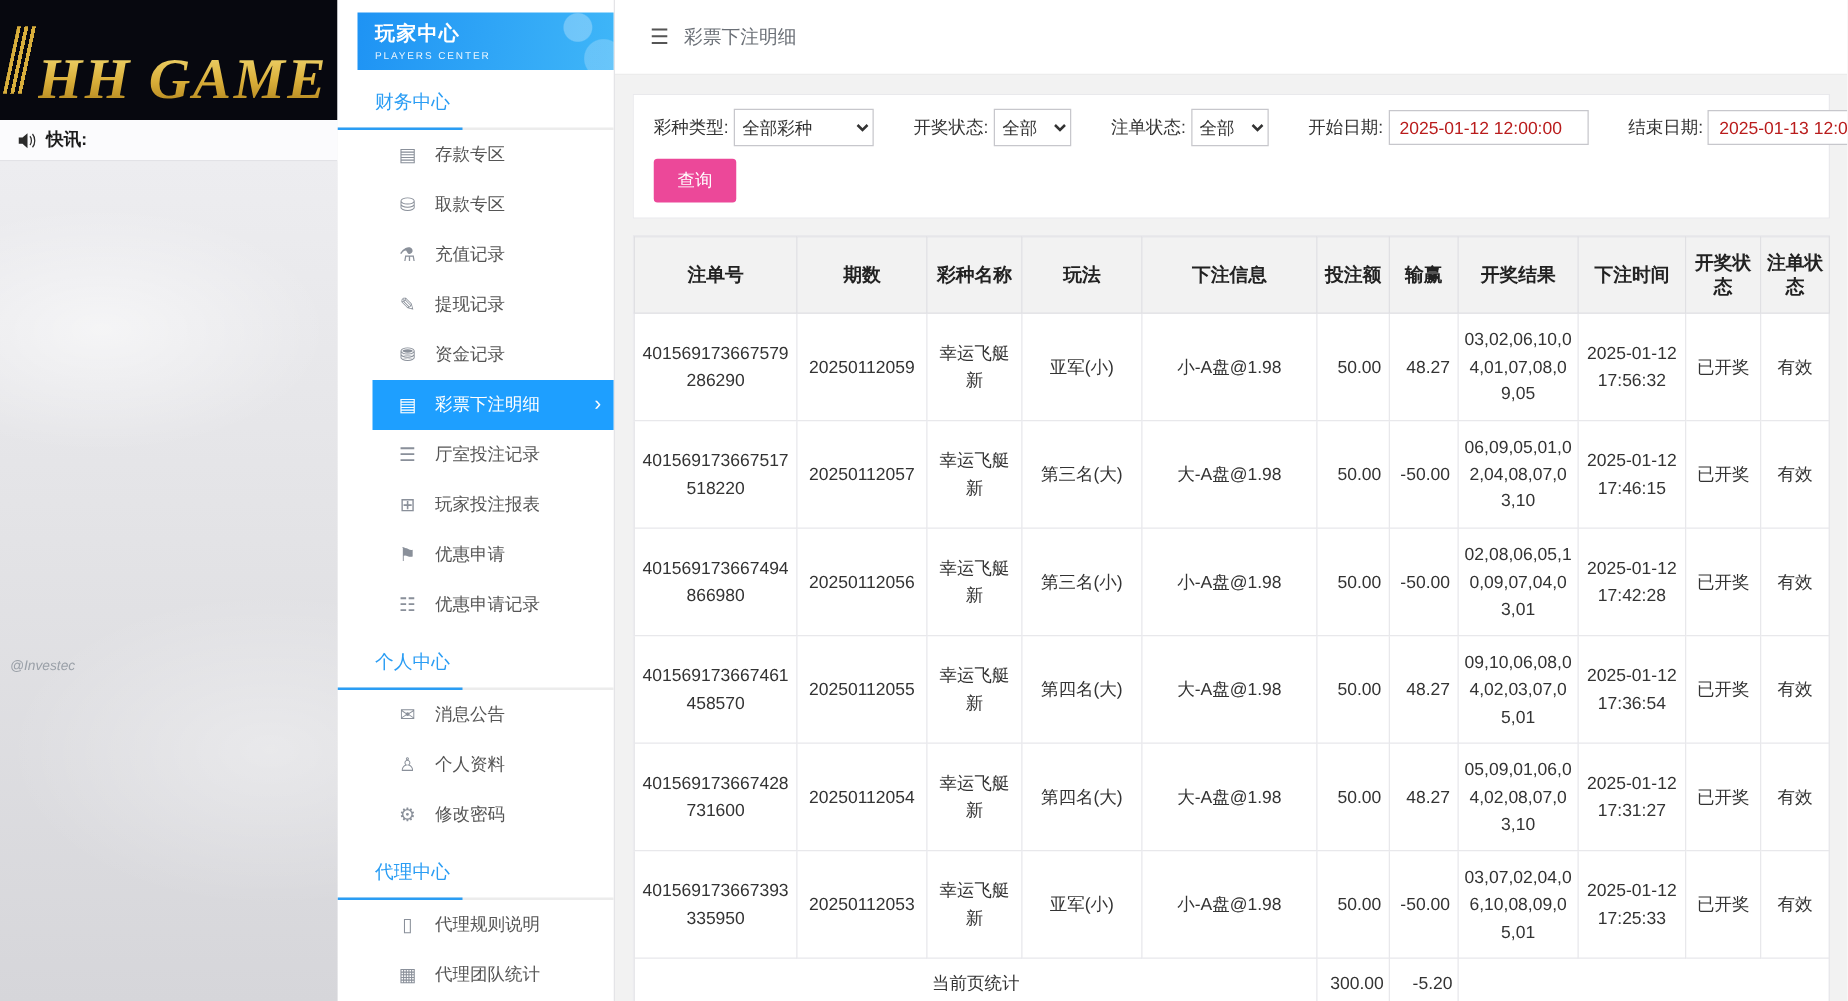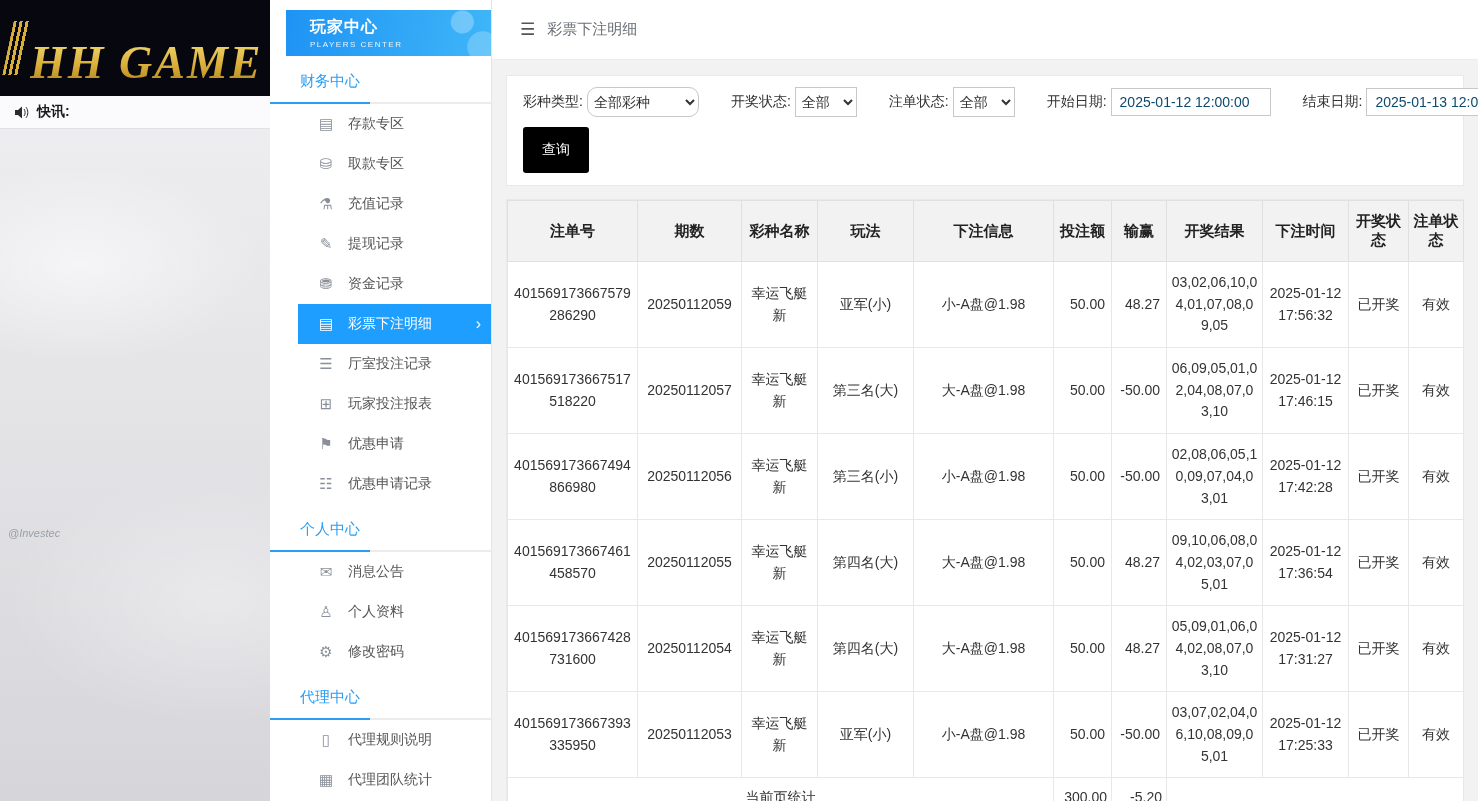--- a/index.html
+++ b/index.html
@@ -20,21 +20,21 @@
                 align-items:center; gap:8px; padding-left:14px; font-weight:bold; color:#1b1b1b; font-size:14px; }
   .left-photo { flex:1; position:relative; overflow:hidden;
                 background:
                   radial-gradient(260px 140px at 30% 20%, rgba(255,255,255,.55), transparent 70%),
                   radial-gradient(300px 180px at 80% 70%, rgba(255,255,255,.35), transparent 70%),
                   linear-gradient(180deg,#ededf0 0%,#e3e3e6 45%,#d6d6da 100%); }
   .watermark { position:absolute; left:8px; top:398px; font-size:11px; font-style:italic; color:#9aa0a8; }
 
   
   .sidebar { width:222px; flex:0 0 222px; background:#fff; border-right:1px solid #e4e4e7; overflow:hidden; }
-  .sidebar-header { height:46px; margin:10px 0 0 16px; padding:7px 0 0 24px; color:#fff; position:relative; overflow:hidden;
+  .sidebar-header { height:46px; margin:10px 0 0 16px; padding:7px 0 0 14px; color:#fff; position:relative; overflow:hidden;
                     background:
                       radial-gradient(circle at 86% 26%, rgba(255,255,255,.28) 0 11px, transparent 12px),
                       radial-gradient(circle at 96% 80%, rgba(255,255,255,.22) 0 15px, transparent 16px),
                       linear-gradient(100deg,#1e93f4 0%,#3fb6f8 100%); }
   .sidebar-title { font-size:16px; font-weight:bold; letter-spacing:1px; }
   .sidebar-subtitle { font-size:8px; letter-spacing:1.5px; opacity:.9; margin-top:2px; }
   .section-title { position:relative; color:#2a9df4; font-size:15px; padding:16px 0 11px 30px; border-bottom:2px solid #ececec; }
   .section-title::after { content:""; position:absolute; left:0; bottom:-2px; width:100px; height:2px; background:#2a9df4; }
   .side-item { height:40px; display:flex; align-items:center; padding-left:46px; color:#555; cursor:pointer; }
   .side-item .glyph { width:20px; margin-right:12px; color:#8a909a; font-size:15px; text-align:center; }
@@ -47,23 +47,23 @@
   .topbar { height:60px; flex:0 0 60px; background:#fff; border-bottom:1px solid #ececec;
             display:flex; align-items:center; gap:12px; padding-left:28px; color:#6a6f76; font-size:15px; }
   .hamburger { font-size:17px; color:#555; cursor:pointer; }
   .content { flex:1; padding:15px 14px; display:flex; flex-direction:column; gap:13px; overflow:hidden; }
 
   .filter-card { background:#fff; border:1px solid #e9e9ec; padding:11px 16px 12px; }
   .filter-row { display:flex; align-items:center; white-space:nowrap; font-size:14px; color:#333; }
   .filter-row label { margin:0 4px 0 32px; }
   .filter-row label:first-child { margin-left:0; }
   .filter-row select { height:30px; border:1px solid #c7c7cc; background:#fff; font-size:14px; color:#333; padding:0 2px; }
-  .sel-wide { min-width:112px;border-radius:10px; } .sel-narrow { min-width:62px; }
-  .date-input { height:28px; width:160px; border:1px solid #c7c7cc; padding:0 8px; font-size:14px; color:#0c4a6e; }
-  .query-btn { margin-top:10px; height:46px; padding:0 19px; background:#000000; color:#fff; border:none;
+  .sel-wide { min-width:112px; } .sel-narrow { min-width:62px; }
+  .date-input { height:28px; width:160px; border:1px solid #c7c7cc; padding:0 8px; font-size:14px; color:#b91c1c; }
+  .query-btn { margin-top:10px; height:35px; padding:0 19px; background:#ec4899; color:#fff; border:none;
                border-radius:3px; font-size:14px; cursor:pointer; }
 
   .table-card { background:#fff; border:1px solid #e9e9ec; }
   table { width:100%; border-collapse:collapse; table-layout:fixed; text-align:center; }
   th { background:#f2f2f2; border:1px solid #e0e0e3; font-size:15px; font-weight:bold; padding:11px 2px; color:#222; }
   td { border:1px solid #e8e8eb; padding:10px 4px; font-size:14px; line-height:1.55; word-break:break-all; vertical-align:middle; }
   td.num { text-align:right; padding-right:6px; }
   tr.summary td { padding:9px 4px; }
 </style>
 </head>

